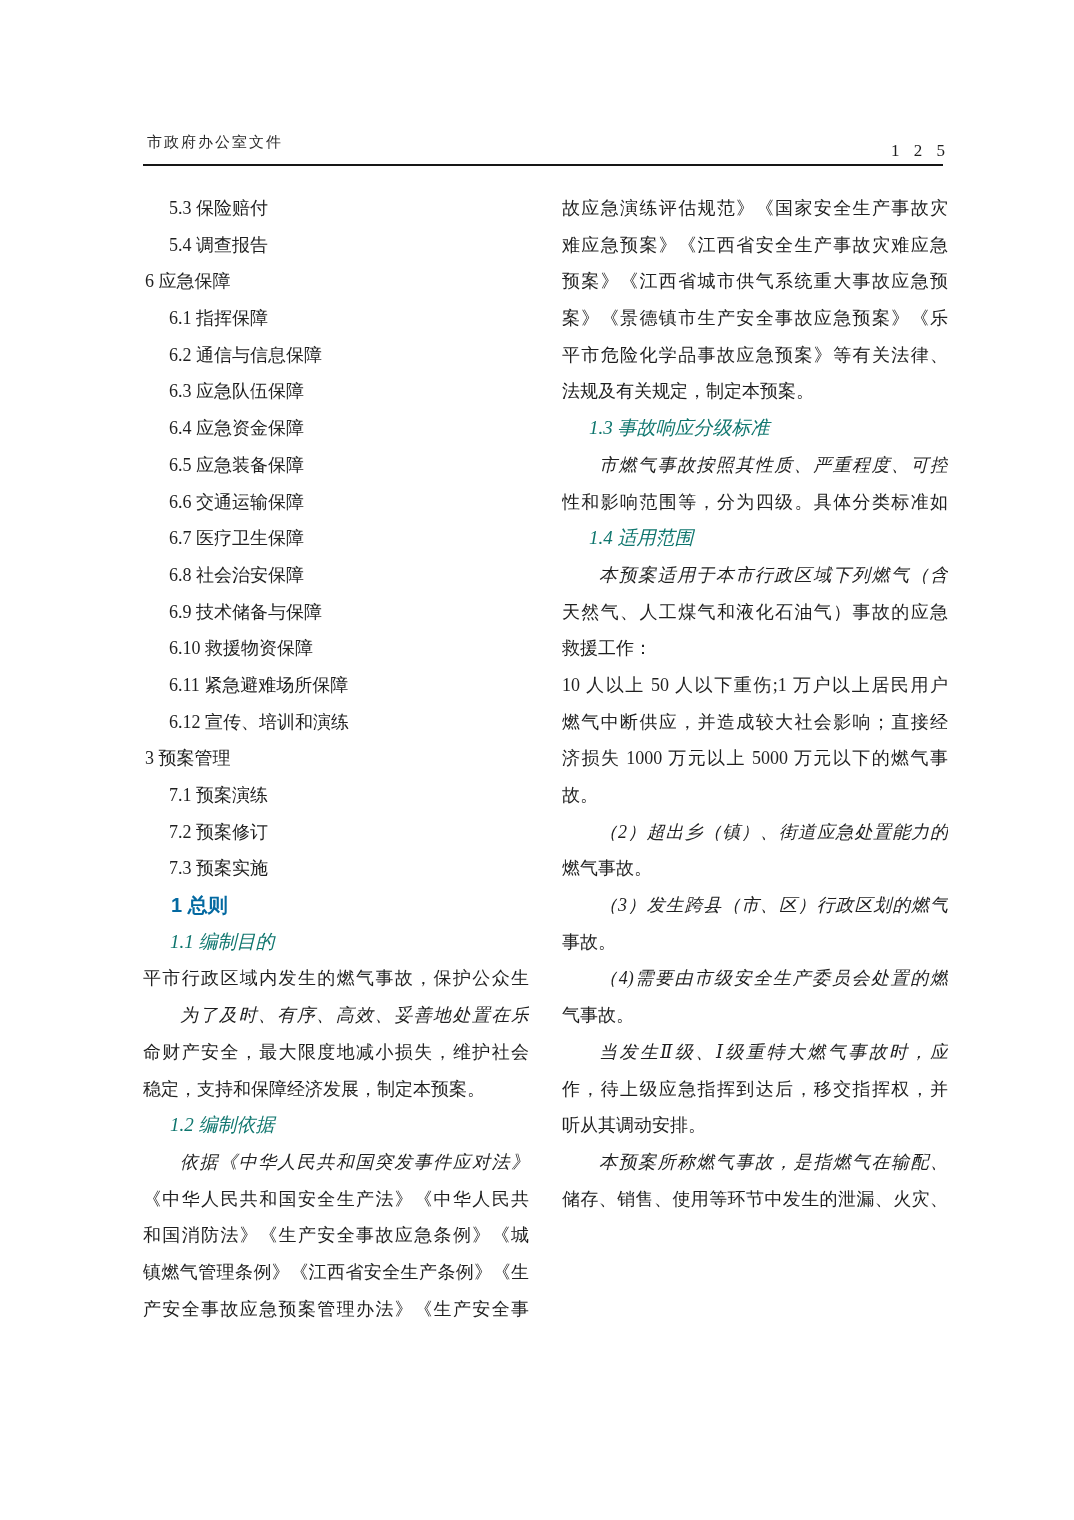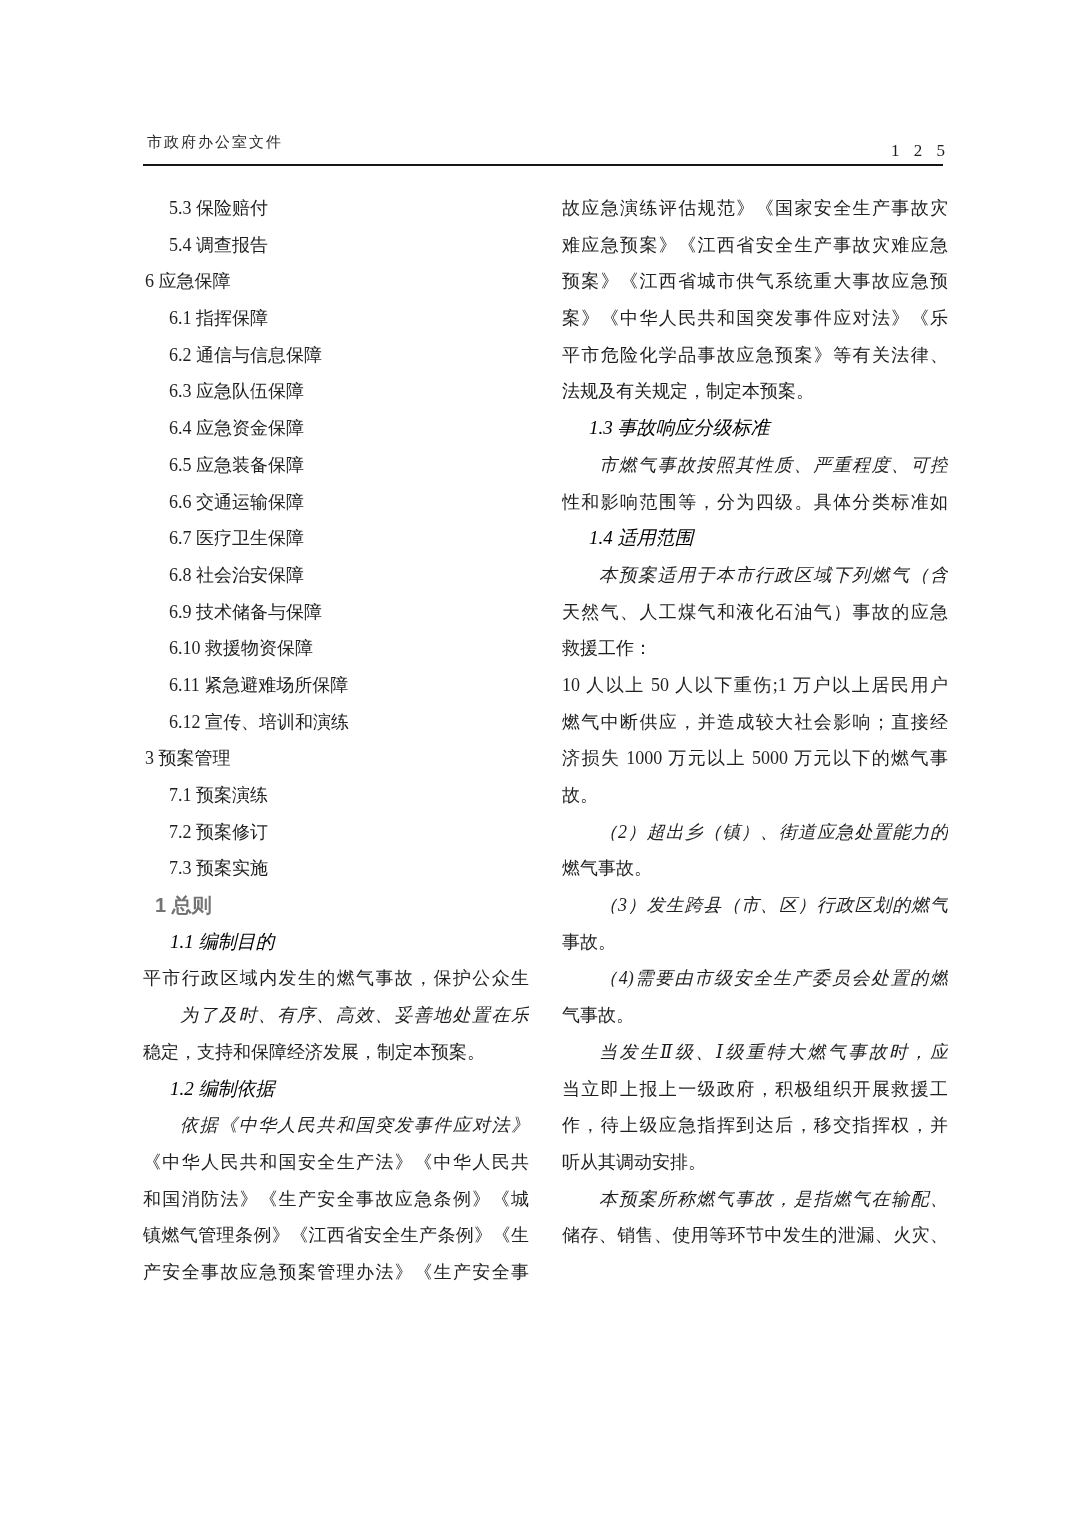--- a/index.html
+++ b/index.html
@@ -39,27 +39,27 @@
     font-size: 18px;
     overflow: hidden;
     white-space: normal;
     text-align: left;
   }
   
   .line.toc1 { margin-left: 2px; }
   .line.toc2 { margin-left: 26px; }
   
   .line.h1 {
-    margin-left: 12px;
+    margin-left: 28px;
     font-family: "Liberation Sans", "DejaVu Sans", sans-serif;
-    font-weight: 700; font-size: 20px; color: #737373;
+    font-weight: 700; font-size: 20px; color: #0369a1;
   }
   .line.h2 {
     margin-left: 27px;
-    font-style: italic; font-size: 19px; color: #000000;
+    font-style: italic; font-size: 19px; color: #0f766e;
   }
   
   .line.pfirst {
     text-indent: 37px;
     text-align: justify; text-align-last: justify; font-style: italic;
   }
   .line.pmid {
     text-align: justify; text-align-last: justify;
   }
   .line.plast { text-align: left; }
@@ -89,52 +89,52 @@
       <div class="line toc2">6.11 紧急避难场所保障</div>
       <div class="line toc2">6.12 宣传、培训和演练</div>
       <div class="line toc1">3 预案管理</div>
       <div class="line toc2">7.1 预案演练</div>
       <div class="line toc2">7.2 预案修订</div>
       <div class="line toc2">7.3 预案实施</div>
       <div class="line h1">1 总则</div>
       <div class="line h2">1.1 编制目的</div>
       <div class="line pmid">平市行政区域内发生的燃气事故，保护公众生</div>
       <div class="line pfirst">为了及时、有序、高效、妥善地处置在乐</div>
+      <div class="line pmid">命财产安全，最大限度地减小损失，维护社会</div>
       <div class="line plast">稳定，支持和保障经济发展，制定本预案。</div>
       <div class="line h2">1.2 编制依据</div>
       <div class="line pfirst">依据《中华人民共和国突发事件应对法》</div>
       <div class="line pmid">《中华人民共和国安全生产法》《中华人民共</div>
       <div class="line pmid">和国消防法》《生产安全事故应急条例》《城</div>
       <div class="line pmid">镇燃气管理条例》《江西省安全生产条例》《生</div>
       <div class="line pmid">产安全事故应急预案管理办法》《生产安全事</div>
     </div>
   <div class="col col-right" id="col-right">
       <div class="line pmid">故应急演练评估规范》《国家安全生产事故灾</div>
       <div class="line pmid">难应急预案》《江西省安全生产事故灾难应急</div>
       <div class="line pmid">预案》《江西省城市供气系统重大事故应急预</div>
-      <div class="line pmid">案》《中华人民共和国突发事件应对法》《乐</div>
+      <div class="line pmid">案》《景德镇市生产安全事故应急预案》《乐</div>
       <div class="line pmid">平市危险化学品事故应急预案》等有关法律、</div>
       <div class="line plast">法规及有关规定，制定本预案。</div>
       <div class="line h2">1.3 事故响应分级标准</div>
       <div class="line pfirst">市燃气事故按照其性质、严重程度、可控</div>
       <div class="line pmid">性和影响范围等，分为四级。具体分类标准如</div>
       <div class="line h2">1.4 适用范围</div>
       <div class="line pfirst">本预案适用于本市行政区域下列燃气（含</div>
       <div class="line pmid">天然气、人工煤气和液化石油气）事故的应急</div>
       <div class="line plast">救援工作：</div>
       <div class="line pmid">10 人以上 50 人以下重伤;1 万户以上居民用户</div>
       <div class="line pmid">燃气中断供应，并造成较大社会影响；直接经</div>
       <div class="line pmid">济损失 1000 万元以上 5000 万元以下的燃气事</div>
       <div class="line plast">故。</div>
       <div class="line pfirst">（2）超出乡（镇）、街道应急处置能力的</div>
       <div class="line plast">燃气事故。</div>
       <div class="line pfirst">（3）发生跨县（市、区）行政区划的燃气</div>
       <div class="line plast">事故。</div>
       <div class="line pfirst">（4)需要由市级安全生产委员会处置的燃</div>
       <div class="line plast">气事故。</div>
       <div class="line pfirst">当发生Ⅱ级、Ⅰ级重特大燃气事故时，应</div>
-      <div class="line pmid">当立即上报上一级政府，积极组织开展救援工</div>
       <div class="line pmid">作，待上级应急指挥到达后，移交指挥权，并</div>
       <div class="line plast">听从其调动安排。</div>
       <div class="line pfirst">本预案所称燃气事故，是指燃气在输配、</div>
       <div class="line pmid">储存、销售、使用等环节中发生的泄漏、火灾、</div>
     </div>
 </div>
 
 </body></html>

